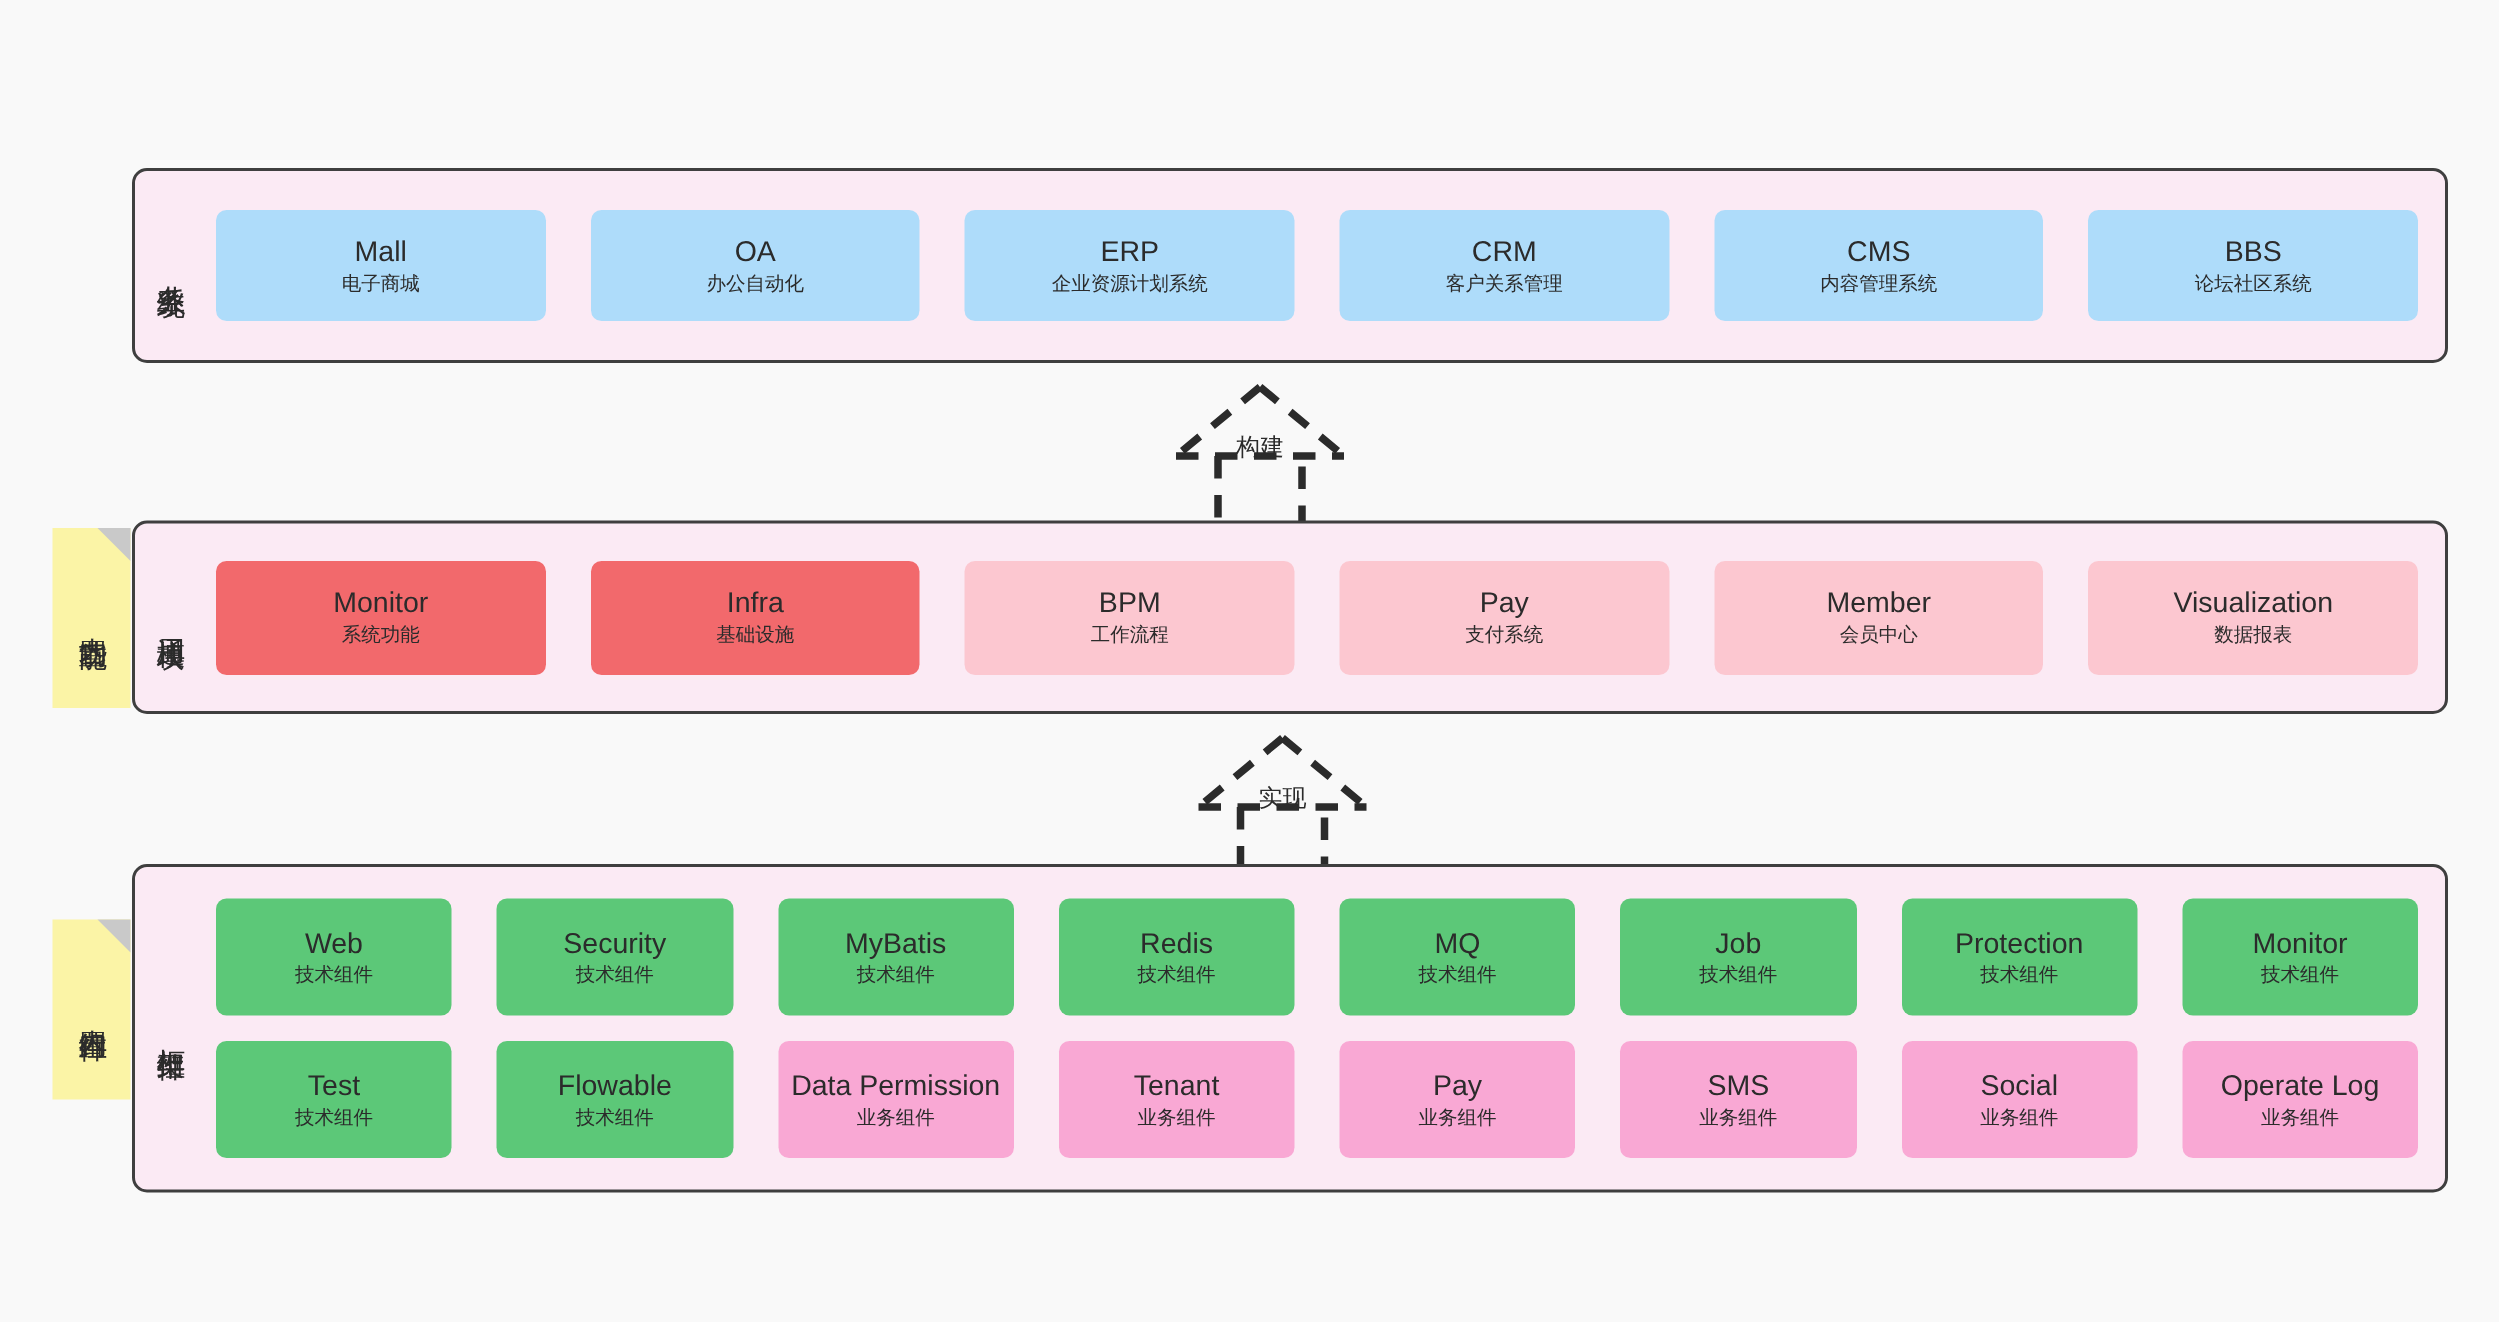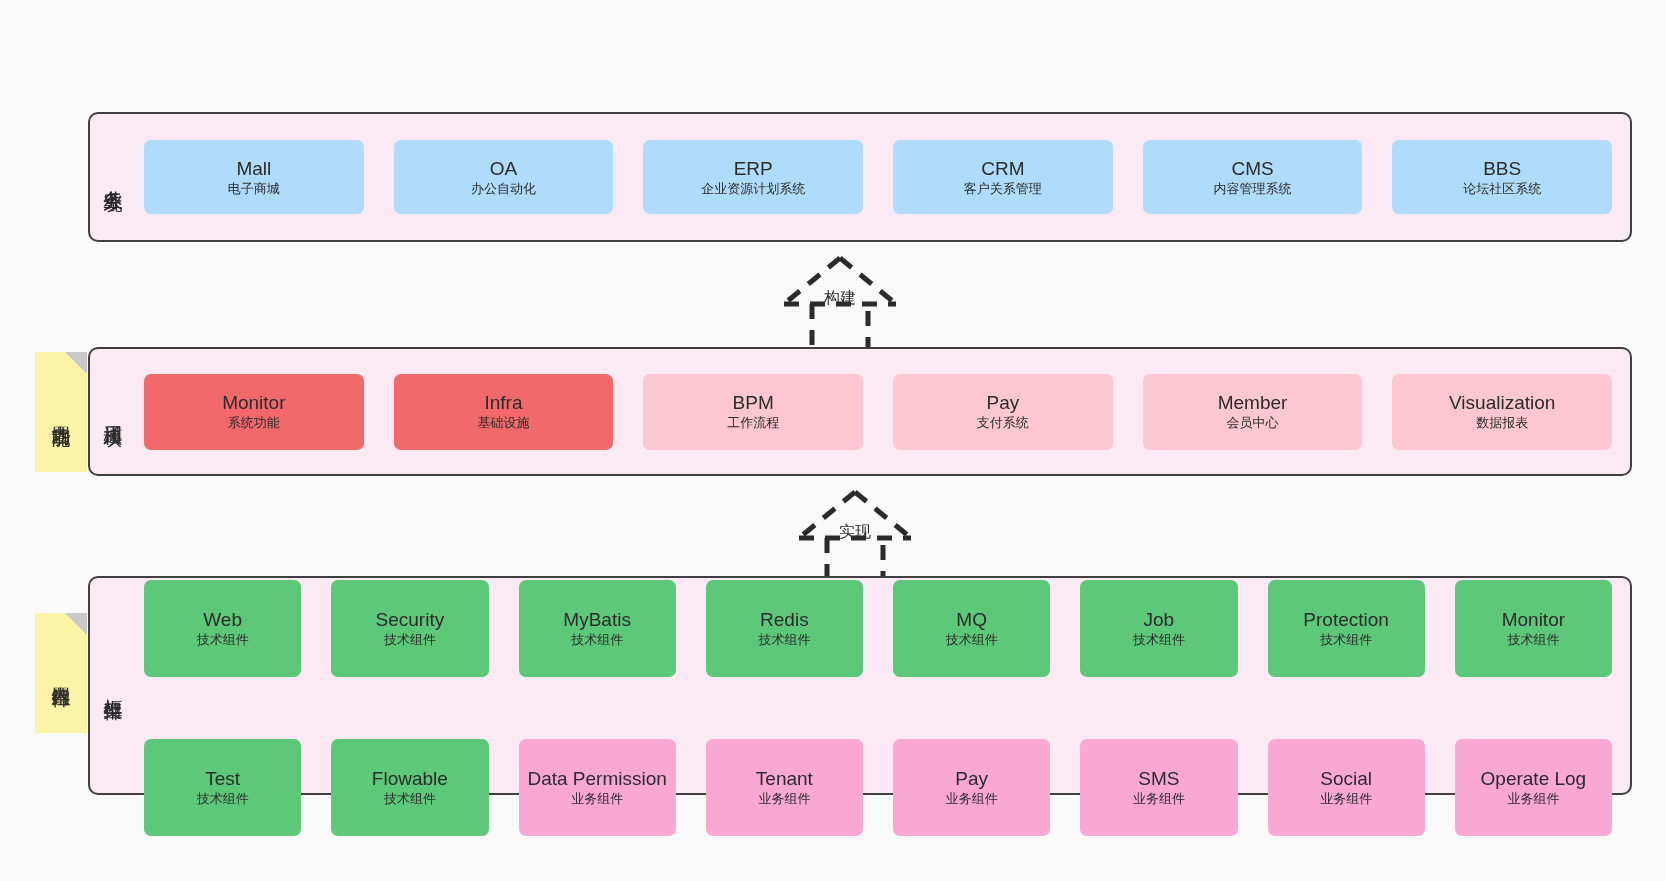--- a/index.html
+++ b/index.html
@@ -75,21 +75,21 @@
   .c-pink        { background: #fcc7d0; }
   .c-green       { background: #5cc878; }
   .c-lightgreen  { background: #f9a8d4; }
 
   #layer-business { left: 88px;  top: 112px; width: 1544px; height: 130px; }
   #layer-common   { left: 88px;  top: 347px; width: 1544px; height: 129px; }
   #layer-frame    { left: 88px;  top: 576px; width: 1544px; height: 219px; }
 
   #layer-business .card { height: 74px; }
   #layer-common   .card { height: 76px; }
-  #layer-frame    .card { height: 97px; margin-top: 45px; }
+  #layer-frame    .card { height: 78px; }
 
   
   .sticky {
     position: absolute;
     width: 52px;
     background: #fbf4a6;
     box-sizing: border-box;
     display: flex;
     align-items: center;
     justify-content: center;

